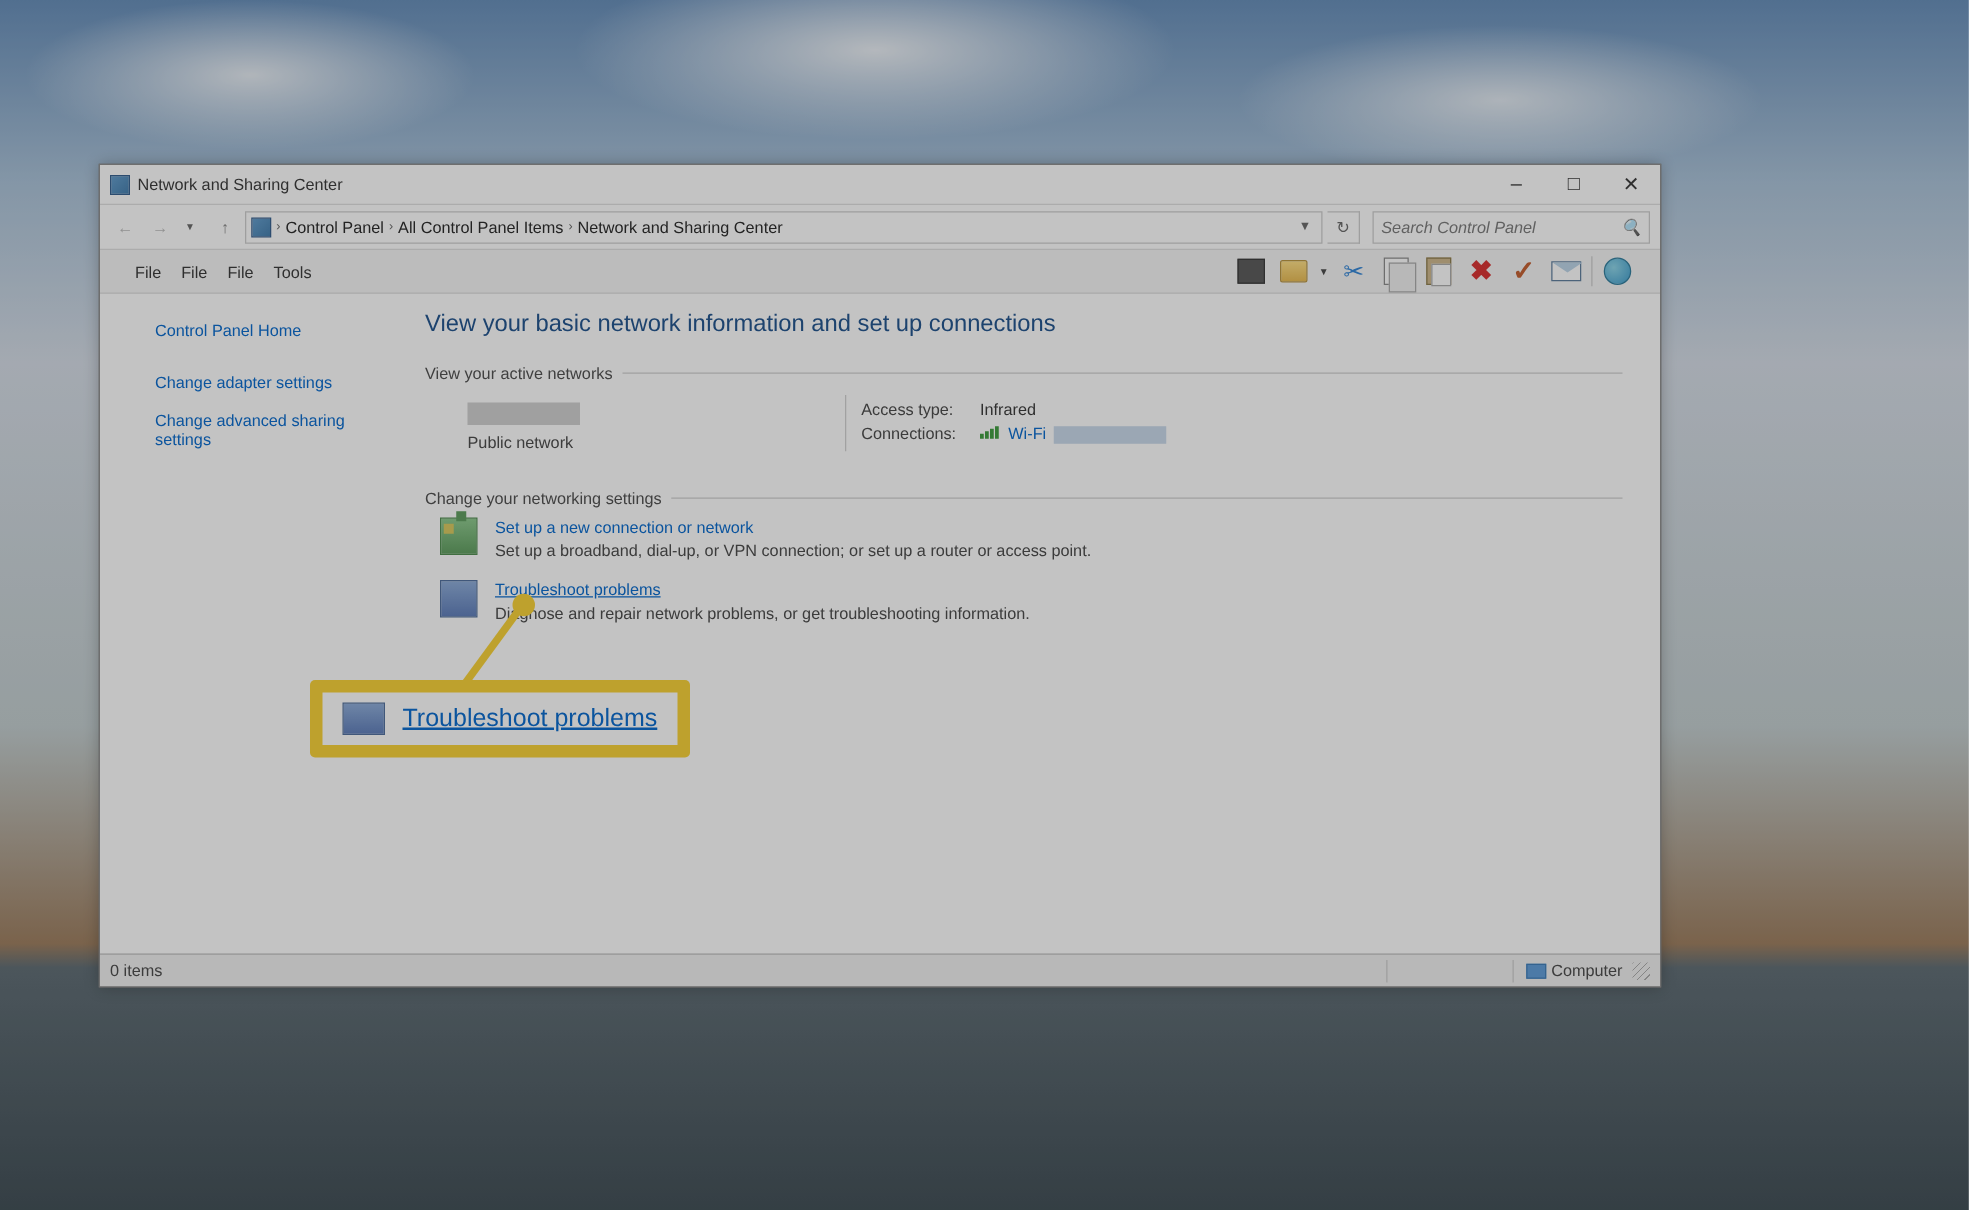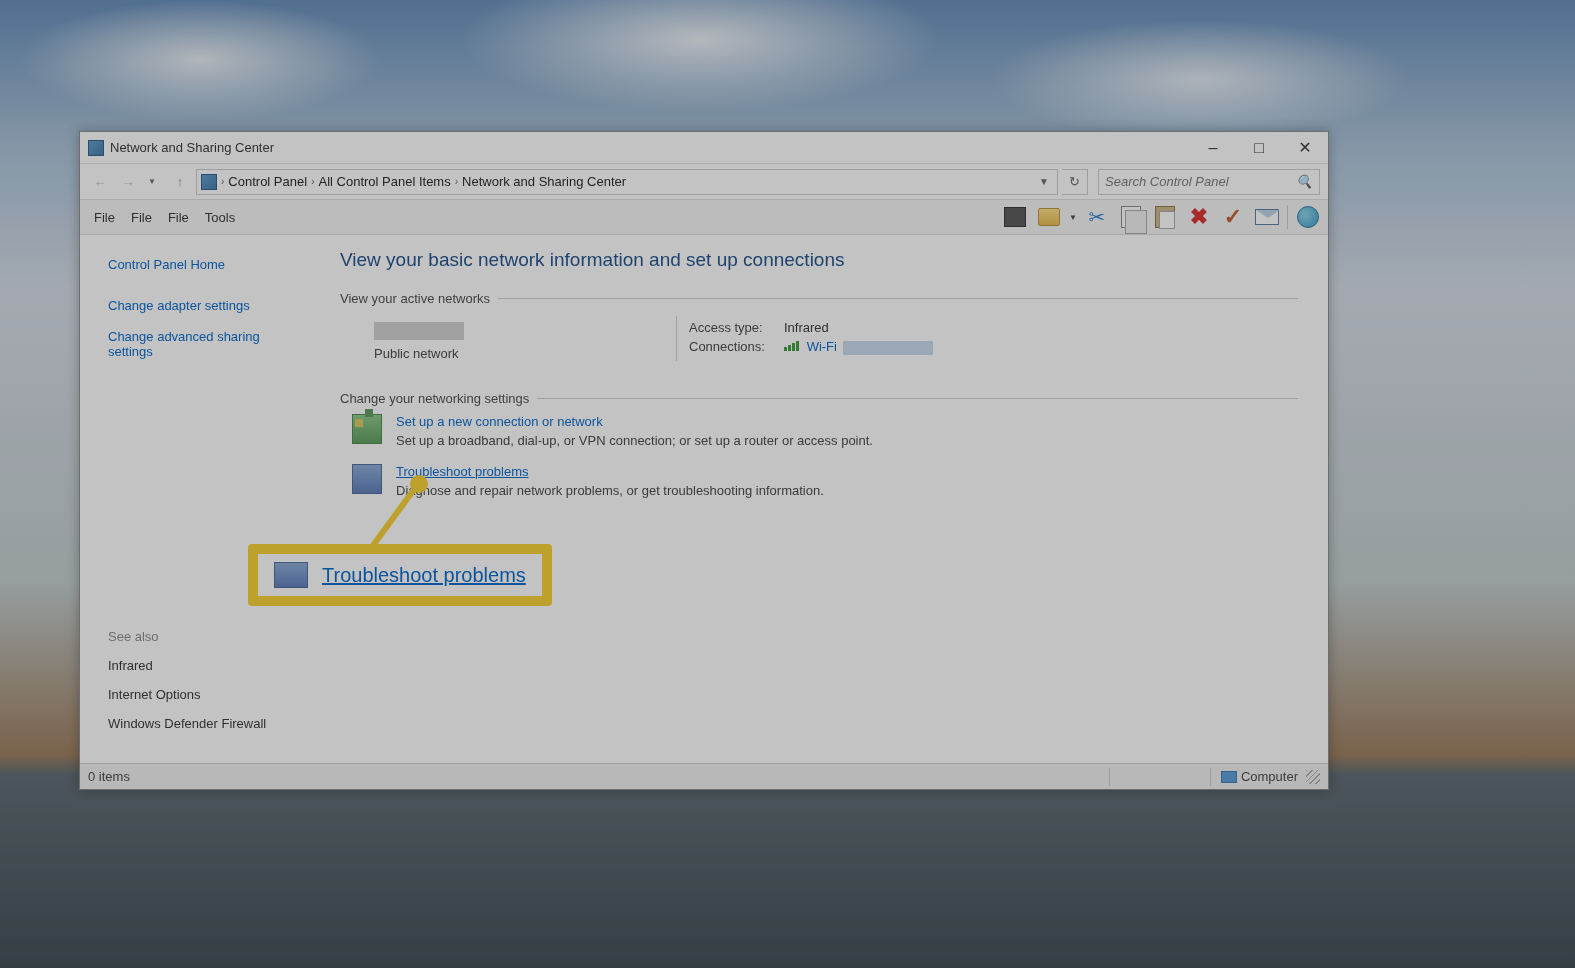--- a/index.html
+++ b/index.html
@@ -124,21 +124,21 @@
       font-style: italic;
     }
     .search-box .mag { margin-left: auto; color: #555; }
 
     .menubar {
       height: 35px;
       display: flex;
       align-items: center;
       background: #f5f5f5;
       border-bottom: 1px solid #ddd;
-      padding: 0 6px;
+      padding: 0 20px;
     }
     .menuitem { padding: 4px 8px; color: #333; cursor: default; }
     .toolbar-right {
       margin-left: auto;
       display: flex;
       align-items: center;
       gap: 6px;
     }
     .tbtn {
       width: 28px; height: 28px;
@@ -166,21 +166,21 @@
     .divider-v { width: 1px; height: 24px; background: #ccc; }
 
     .body-area {
       flex: 1;
       display: flex;
       overflow: hidden;
       background: #fff;
     }
     .sidebar {
       width: 230px;
-      padding: 22px 12px 12px 28px;
+      padding: 22px 12px 12px 44px;
       display: flex;
       flex-direction: column;
     }
     .sidebar a.link {
       color: #0066cc;
       text-decoration: none;
       margin-bottom: 16px;
       font-size: 13px;
       display: block;
     }
@@ -409,26 +409,20 @@
         </div>
     </div>
   </div>
 
   <div class="body-area">
     <div class="sidebar">
       <a href="#" class="link cphome">Control Panel Home</a>
       <a href="#" class="link">Change adapter settings</a>
       <a href="#" class="link">Change advanced sharing settings</a>
 
-      <div class="see-also-block">
-        <div class="see-also-hdr">See also</div>
-        <a href="#" class="sa-link">Infrared</a>
-        <a href="#" class="sa-link">Internet Options</a>
-        <a href="#" class="sa-link">Windows Defender Firewall</a>
-      </div>
     </div>
 
     <div class="content">
       <h1>View your basic network information and set up connections</h1>
 
       <div class="section-hdr">
         <span>View your active networks</span>
       </div>
 
       <div class="networks-row">

